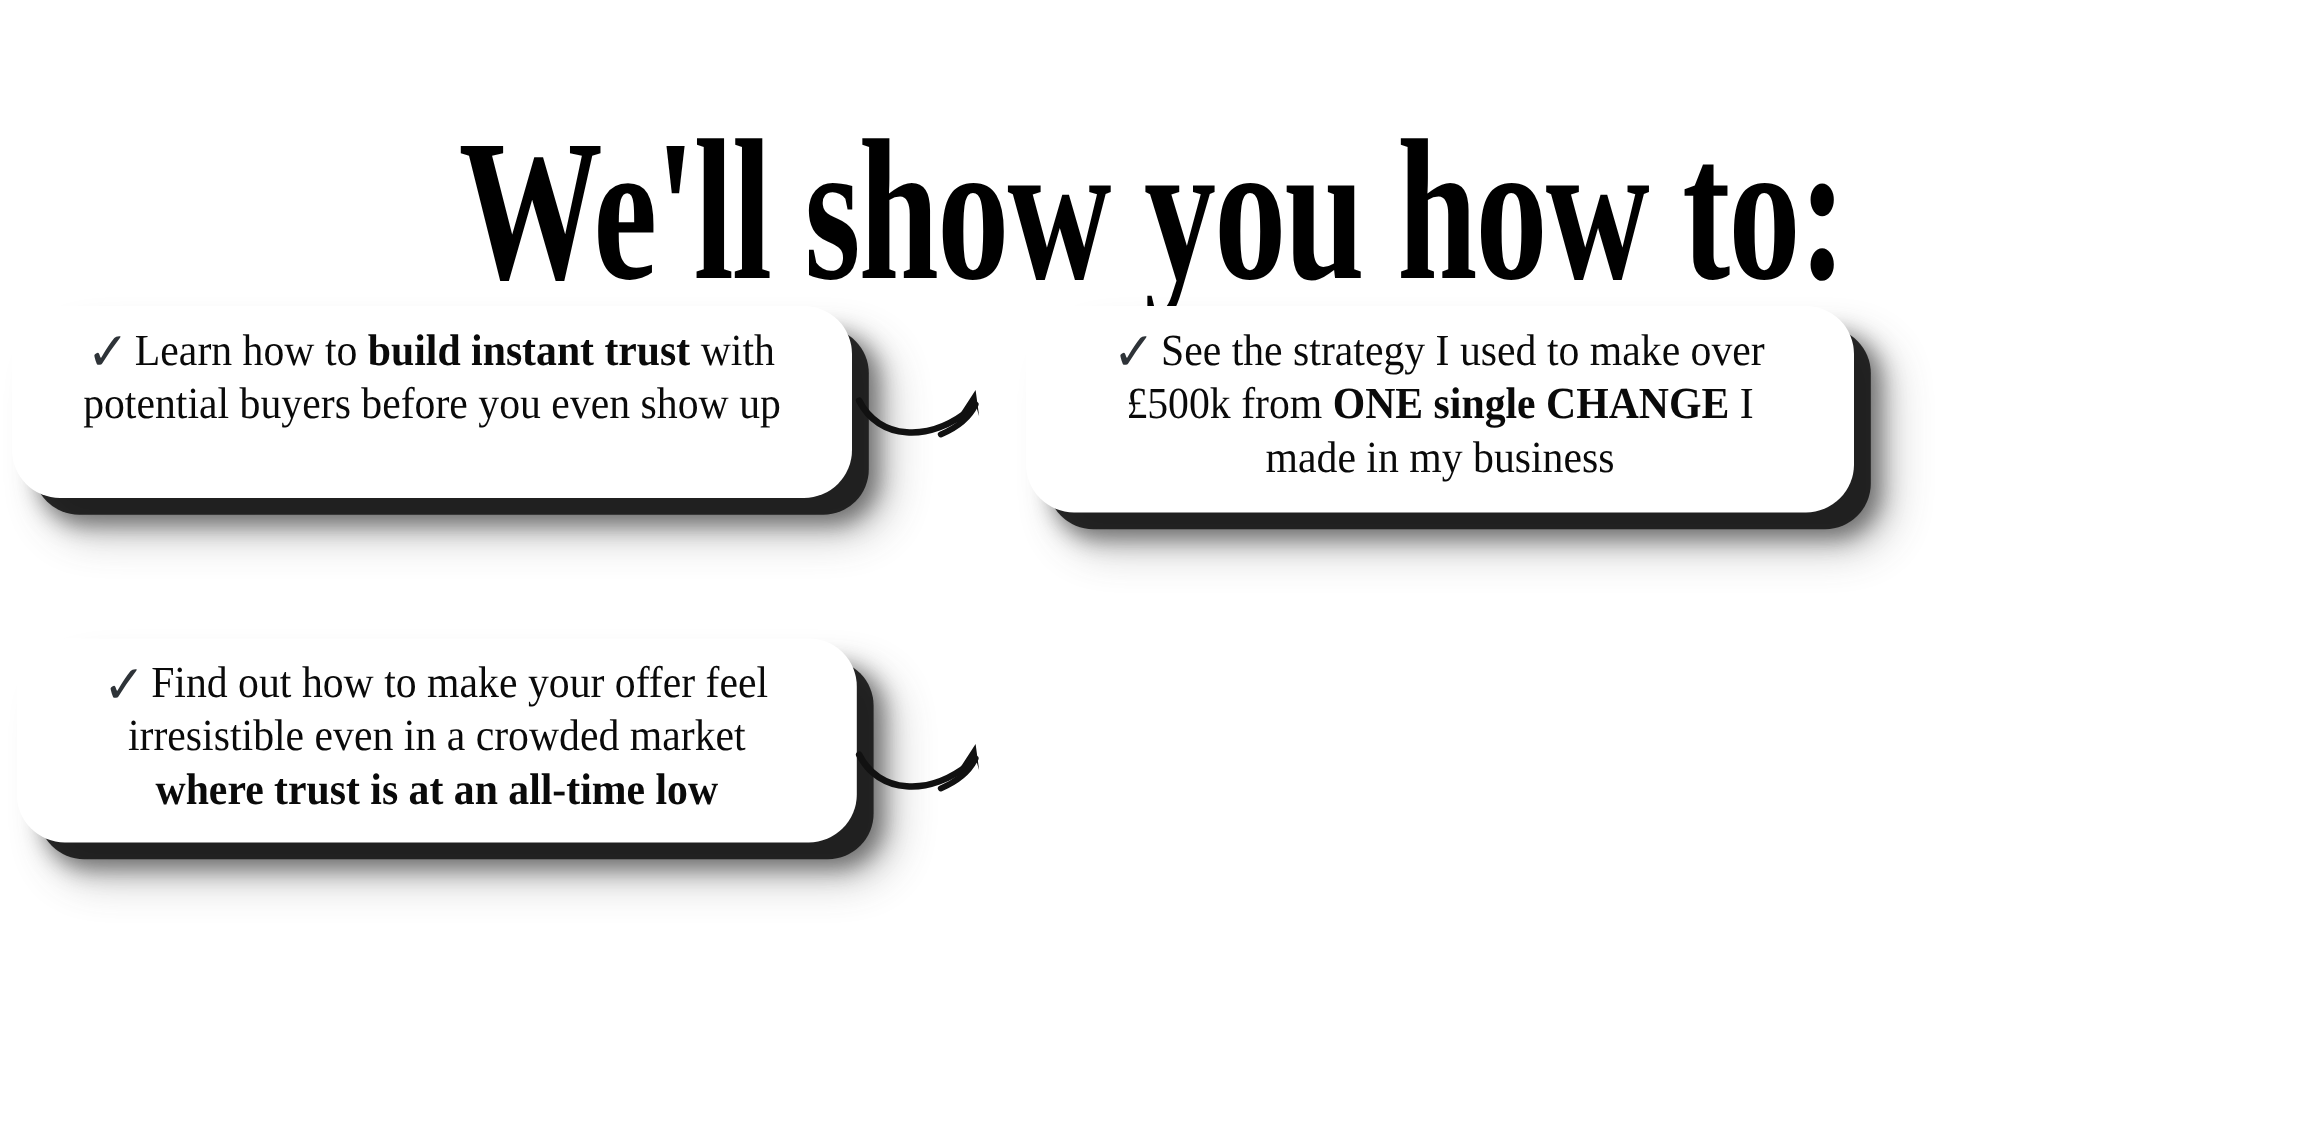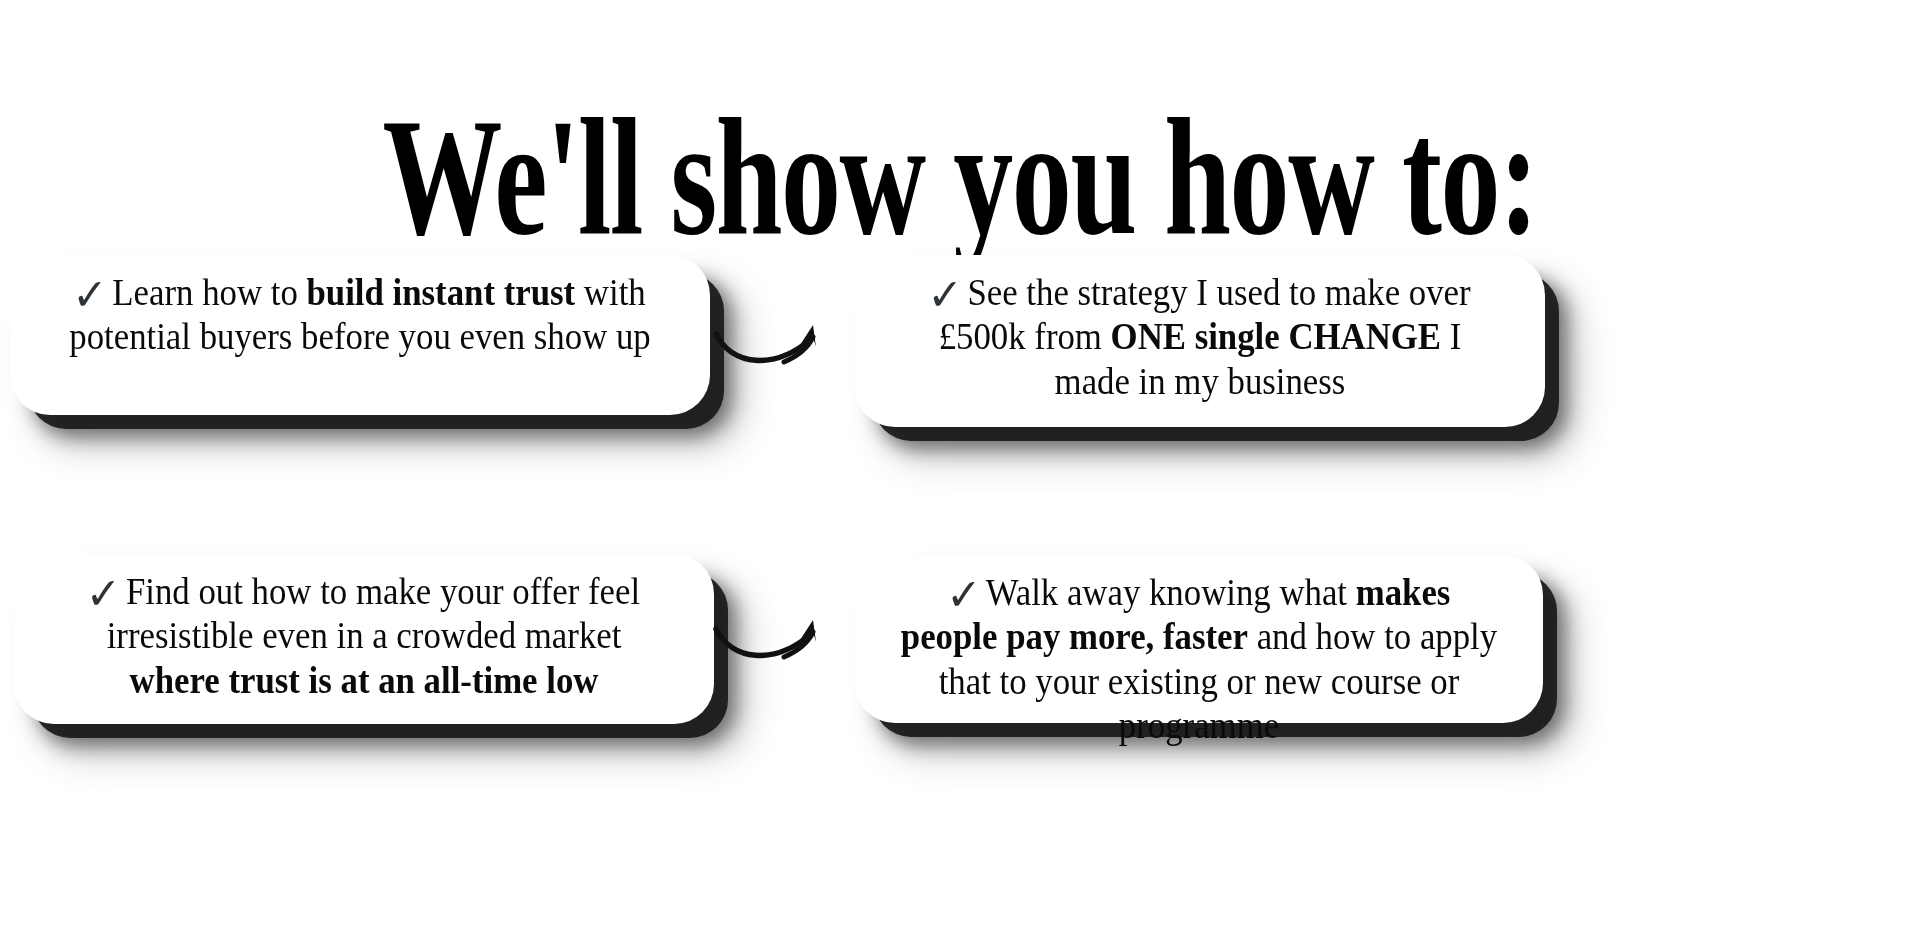--- a/index.html
+++ b/index.html
@@ -81,21 +81,21 @@
     color: #2e3338;
     line-height: 1;
     margin-right: 7px;
     display: inline-block;
     transform: translateY(3px) scale(1.12);
   }
 
   
   .card.c1 { left: 10px;  top:  -45px; width: 700px; height: 160px; }
   .card.c2 { left: 855px; top:  -45px; width: 690px; height: 172px; }
-  .card.c3 { left: 14px;  top:  254px; width: 700px; height: 170px; }
+  .card.c3 { left: 14px;  top:  232px; width: 700px; height: 170px; }
   .card.c4 { left: 855px; top:  255px; width: 688px; height: 168px; }
 
   
   .arrow {
     position: absolute;
     width: 130px;
     height: 80px;
     pointer-events: none;
   }
   .arrow.a1 { left: 712px; top: 0px; }
@@ -138,19 +138,14 @@
   </div>
 
   <div class="arrow a2">
     <svg viewBox="0 0 130 80" xmlns="http://www.w3.org/2000/svg" aria-hidden="true">
       <path d="M4,34 C20,66 62,70 98,40" fill="none" stroke="#111111" stroke-width="5.5" stroke-linecap="round"></path>
       <path d="M72,62 C86,56 96,48 101,37" fill="none" stroke="#111111" stroke-width="5" stroke-linecap="round"></path>
       <path d="M101,37 L88,45 L101,25 L104,47 Z" fill="#111111"></path>
     </svg>
   </div>
 
-  <div class="card c4">
-    <div class="card-text">
-      <span class="check">✓</span><span>Walk away knowing what </span><b>makes people pay more, faster</b><span> and how to apply that to your existing or new course or programme</span>
-    </div>
-  </div>
 
 </div>
 
 </body></html>

